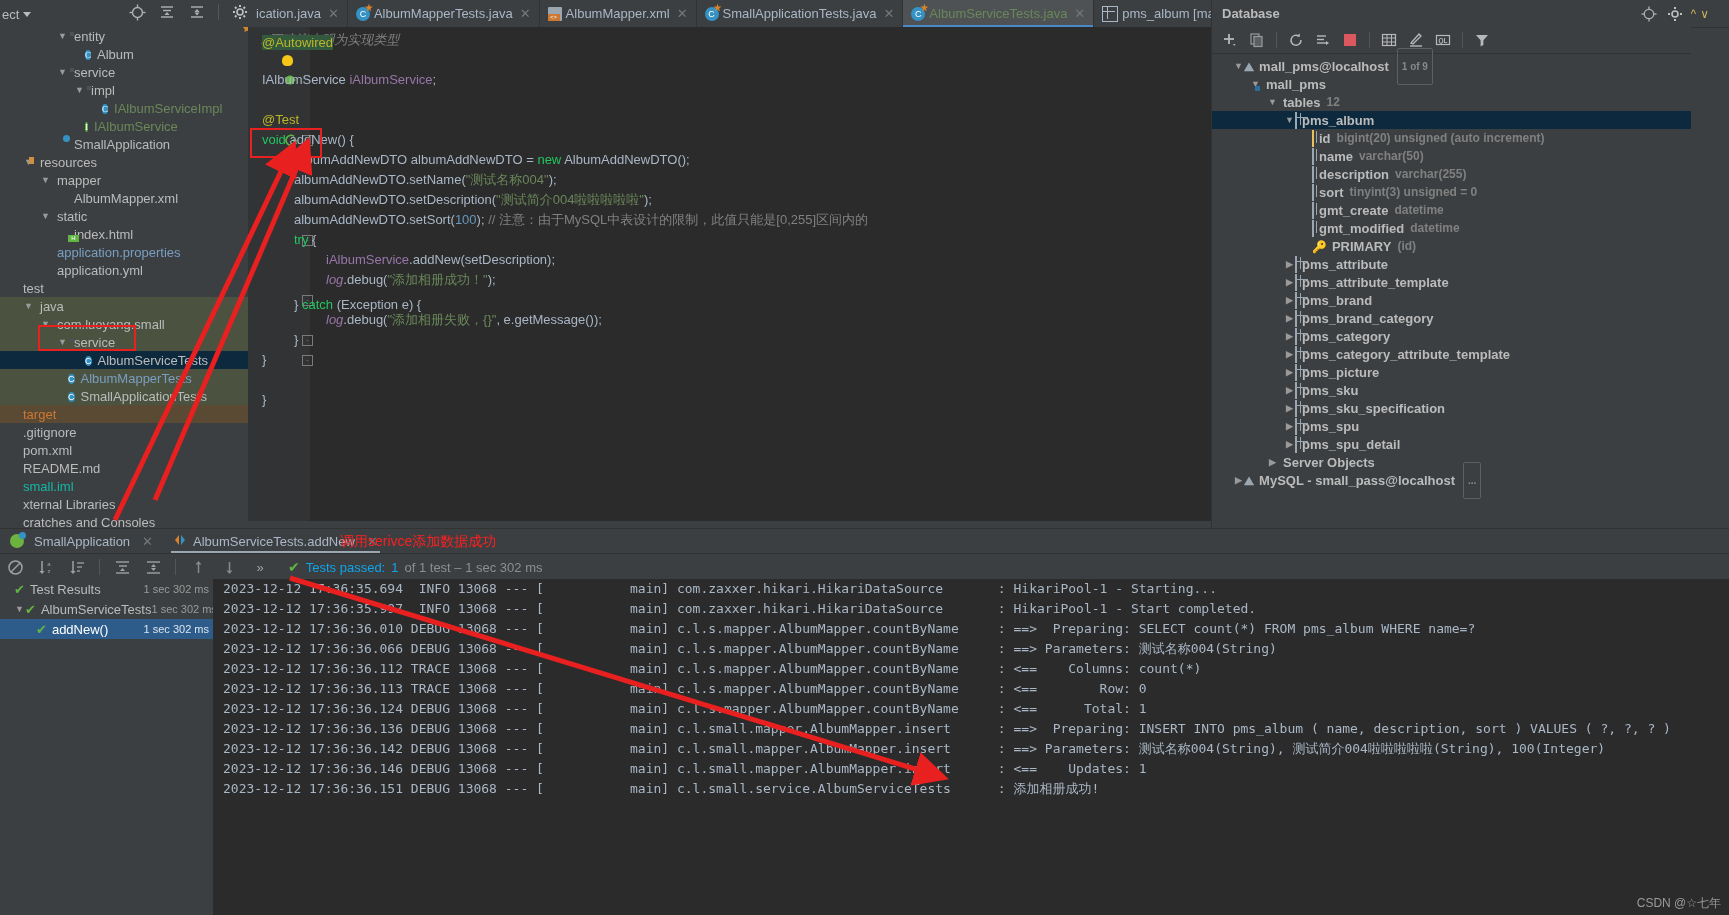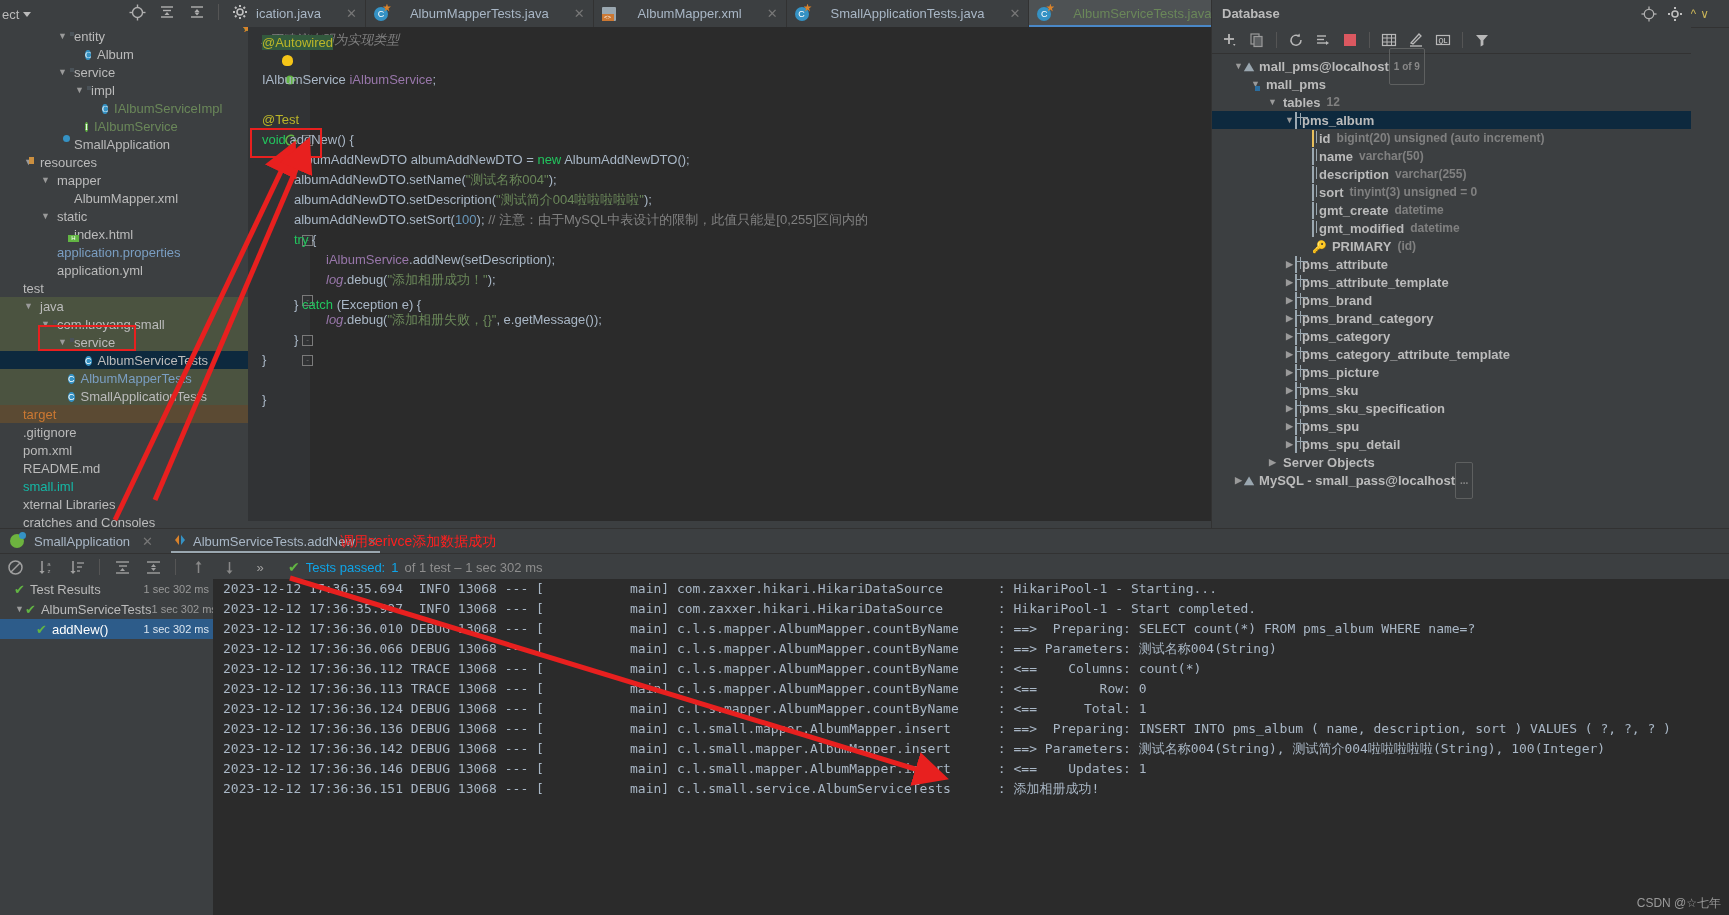--- a/index.html
+++ b/index.html
@@ -9,21 +9,21 @@
   
   .topbar{position:absolute;left:0;top:0;width:1729px;height:27px;background:#3c3f41;border-bottom:1px solid #323232;}
   .proj-sel{position:absolute;left:0;top:4px;height:20px;display:flex;align-items:center;gap:4px;font-size:13px;color:#bbb;padding-left:2px;}
   .caret{width:0;height:0;border-left:4px solid transparent;border-right:4px solid transparent;border-top:5px solid #bbb;}
   .tb-icons{position:absolute;left:128px;top:3px;display:flex;align-items:center;gap:12px;}
   .tbi{width:18px;height:18px;display:flex;align-items:center;justify-content:center;color:#b0b0b0;}
   .vsep{width:1px;height:16px;background:#555;}
 
   
   .tabs{position:absolute;left:248px;top:0;width:1000px;height:27px;display:flex;align-items:stretch;background:#3c3f41;}
-  .tab{display:flex;align-items:center;gap:22px;padding:0 8px;font-size:13px;color:#a9b7c6;border-right:1px solid #323232;position:relative;white-space:nowrap;}
+  .tab{display:flex;align-items:center;gap:4px;padding:0 8px;font-size:13px;color:#a9b7c6;border-right:1px solid #323232;position:relative;white-space:nowrap;}
   .tab .x{color:#777;font-size:13px;margin-left:3px;}
   .tab.active{background:#4e5254;}
   .tab.active:after{content:"";position:absolute;left:0;right:0;bottom:0;height:2px;background:#4a88c7;}
   .tab .lbl.green{color:#6a8759;}
   .tab .lbl.grey{color:#a9b7c6;}
 
   
   .ic{width:14px;height:14px;display:inline-block;position:relative;flex:none;}
   .ic-class{border-radius:50%;background:#3592c4;color:#fff;font-size:9px;line-height:14px;text-align:center;font-family:"Liberation Serif",serif;}
   .ic-class:after{content:"";position:absolute;right:-2px;top:-2px;width:6px;height:6px;background:#62b543;clip-path:polygon(50% 0,100% 35%,80% 100%,20% 100%,0 35%);}
@@ -84,21 +84,21 @@
   
   .dbpanel{position:absolute;left:1211px;top:0;width:479px;height:550px;background:#3c3f41;border-left:1px solid #323232;font-weight:bold;}
   .db-head{height:27px;display:flex;align-items:center;padding-left:10px;font-size:13px;color:#bbb;justify-content:space-between;}
   .db-head-icons{display:flex;align-items:center;gap:10px;padding-right:8px;}
   .db-toolbar{height:26px;display:flex;align-items:center;gap:11px;padding-left:10px;border-bottom:1px solid #323232;}
   .dbt{width:16px;height:16px;display:flex;align-items:center;justify-content:center;color:#b0b0b0;font-size:14px;}
   .dbtree{padding-top:3px;}
   .dbrow{height:18px;display:flex;align-items:center;font-size:13px;color:#bbb;white-space:nowrap;}
   .dbrow.sel{background:#0d293e;}
   .dbrow .type{color:#808080;margin-left:6px;font-size:12px;}
-  .badge{border:1px solid #5e6060;color:#888;font-size:10px;padding:12px 4px;border-radius:2px;}
+  .badge{border:1px solid #5e6060;color:#888;font-size:10px;padding:12px 4px;margin-left:8px;border-radius:2px;}
   .dbicon{width:14px;height:14px;flex:none;margin-right:5px;position:relative;}
   .i-tbl{border:1px solid #9aa7b0;}
   .i-tbl:before{content:"";position:absolute;left:0;top:4px;width:12px;height:1px;background:#9aa7b0;}
   .i-tbl:after{content:"";position:absolute;left:4px;top:0;width:1px;height:12px;background:#9aa7b0;}
   .i-col{border:1px solid #9aa7b0;}
   .i-col:after{content:"";position:absolute;left:3px;top:0;width:1px;height:12px;background:#9aa7b0;}
   .i-key{color:#e8bf5b;font-size:12px;line-height:14px;}
   .i-db{background:#3592c4;border-radius:2px;position:relative;}
   .i-db:after{content:"";position:absolute;right:1px;bottom:1px;width:5px;height:5px;background:#2b6ea0;}
   .i-conn{color:#9aa7b0;font-size:12px;line-height:14px;}

